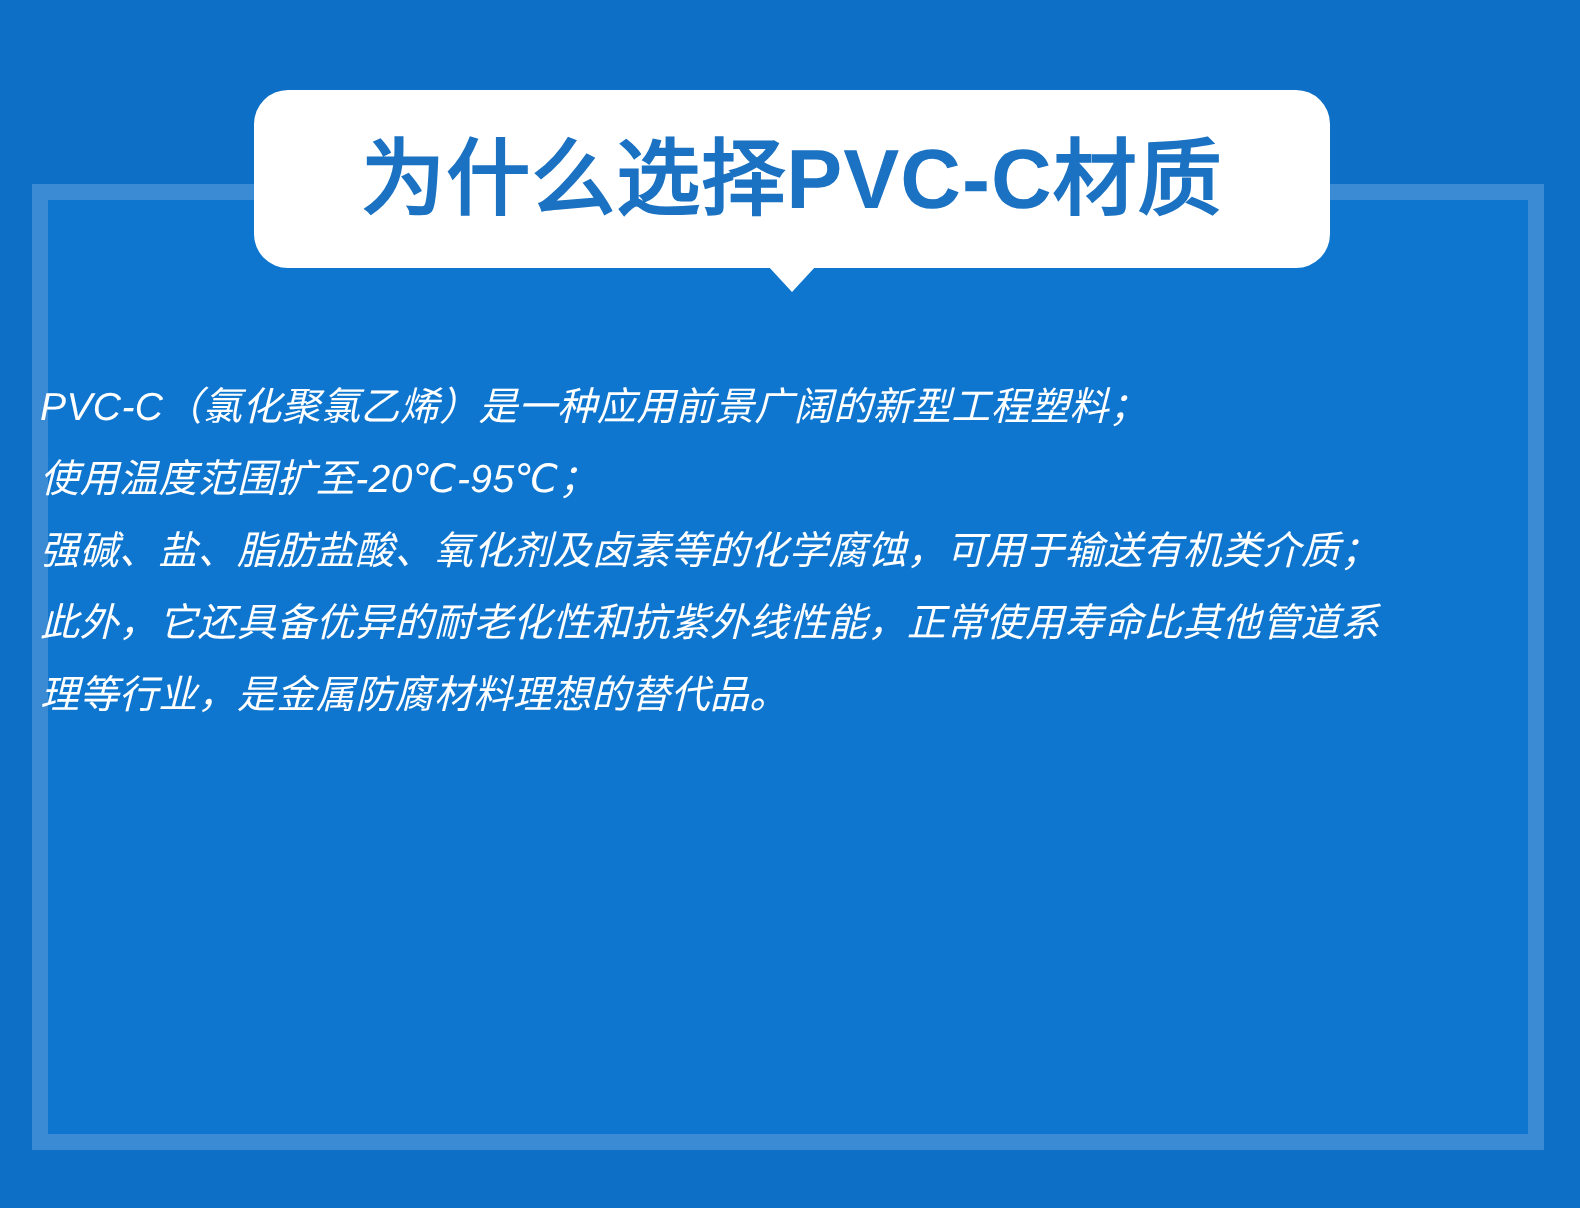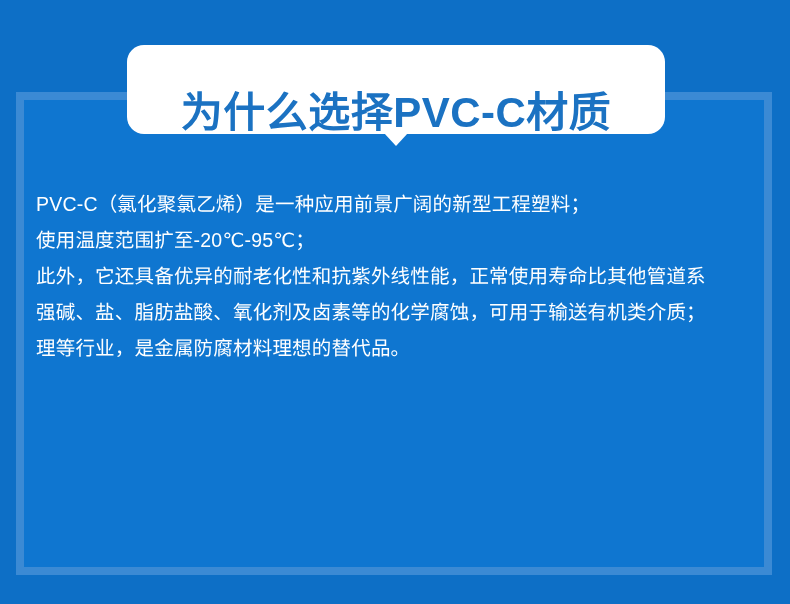--- a/index.html
+++ b/index.html
@@ -35,21 +35,21 @@
   .title-card {
     position: absolute;
     left: 127px;
     top: 45px;
     width: 538px;
     height: 89px;
     background: #ffffff;
     border-radius: 17px;
     z-index: 3;
     display: flex;
-    align-items: flex-end;
+    align-items: center;
     justify-content: center;
   }
 
   .title-text {
     color: #1b72c2;
     font-size: 42px;
     font-weight: bold;
     letter-spacing: 0.5px;
     line-height: 1;
     white-space: nowrap;
@@ -65,28 +65,29 @@
     height: 0;
     border-left: 12px solid transparent;
     border-right: 12px solid transparent;
     border-top: 13px solid #ffffff;
     z-index: 4;
   }
 
   
   .body-copy {
     position: absolute;
-    left: 36px;
+    left: 20px;
     top: 186px;
     width: 724px;
     z-index: 2;
     color: #ffffff;
     font-size: 19.5px;
     line-height: 36px;
     letter-spacing: 0.2px;
+    font-style: italic;
   }
 
   .body-line {
     white-space: nowrap;
     margin: 0;
   }
 </style>
 </head>
 <body>
 
@@ -96,18 +97,18 @@
 
   <div class="title-card">
     <span class="title-text">为什么选择PVC-C材质</span>
   </div>
 
   <div class="title-pointer"></div>
 
   <div class="body-copy">
     <p class="body-line">PVC-C（氯化聚氯乙烯）是一种应用前景广阔的新型工程塑料；</p>
     <p class="body-line">使用温度范围扩至-20℃-95℃；</p>
+    <p class="body-line">强碱、盐、脂肪盐酸、氧化剂及卤素等的化学腐蚀，可用于输送有机类介质；</p>
     <p class="body-line">此外，它还具备优异的耐老化性和抗紫外线性能，正常使用寿命比其他管道系</p>
-    <p class="body-line">强碱、盐、脂肪盐酸、氧化剂及卤素等的化学腐蚀，可用于输送有机类介质；</p>
     <p class="body-line">理等行业，是金属防腐材料理想的替代品。</p>
   </div>
 
 </div>
 
 </body></html>

